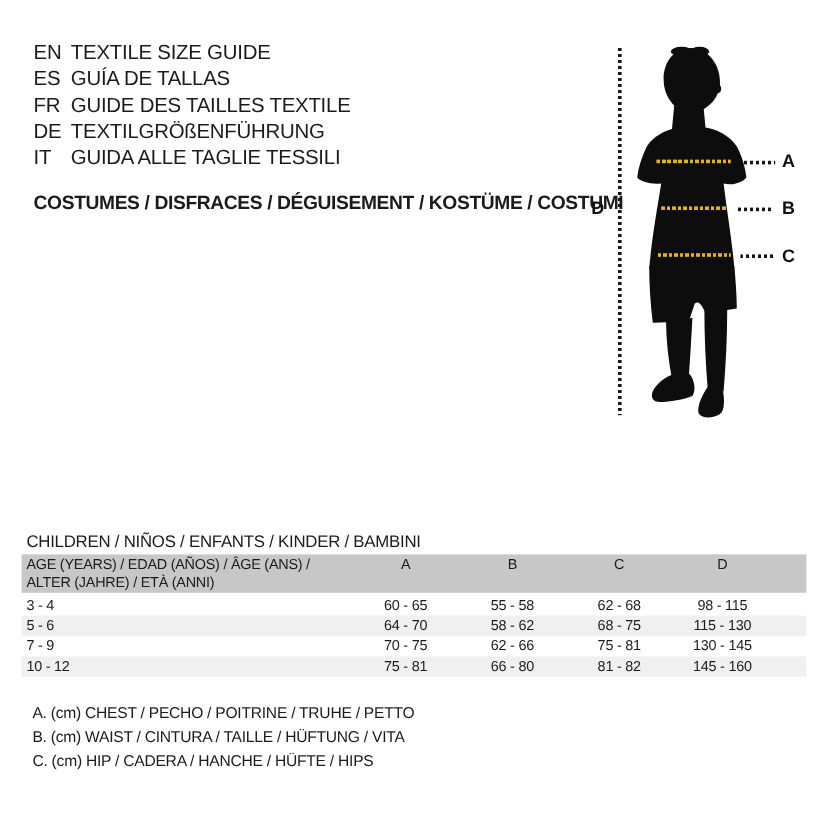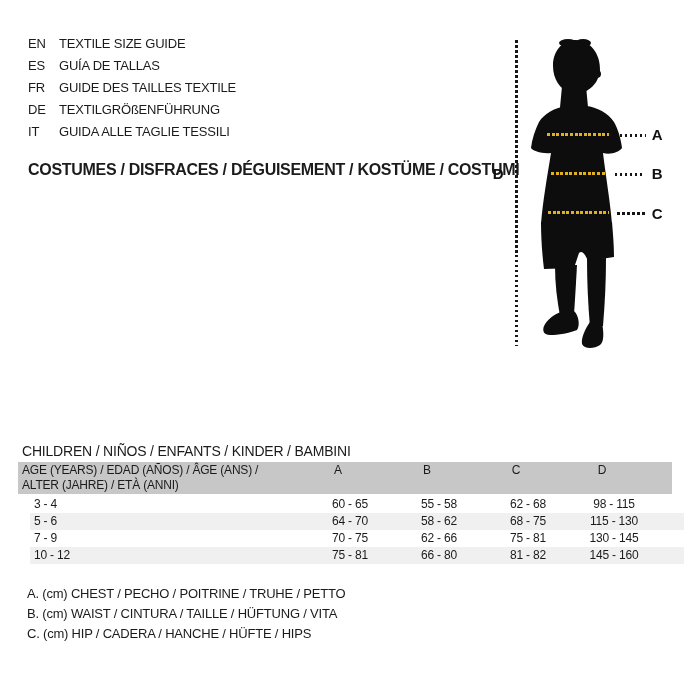--- a/index.html
+++ b/index.html
@@ -5,21 +5,21 @@
   * { margin:0; padding:0; box-sizing:border-box; }
   html,body { background:#ffffff; }
   .canvas {
     position:relative; width:700px; height:700px; background:#ffffff;
     font-family:"Liberation Sans", sans-serif; color:#1b1b1b; overflow:hidden;
     letter-spacing:-0.2px;
   }
 
   
   .lang-list { position:absolute; left:28px; top:33px; }
-  .lang-row { display:flex; line-height:22px; font-size:13px; }
+  .lang-row { display:flex; line-height:22px; font-size:17px; }
   .lang-code { width:31px; }
 
   
   .category-title {
     position:absolute; left:28px; top:159px; font-size:16px; font-weight:700;
     line-height:22px; letter-spacing:-0.3px; white-space:nowrap;
   }
 
   
   .figure-area { position:absolute; left:470px; top:28px; width:230px; height:330px; }
@@ -40,21 +40,21 @@
     position:absolute; font-weight:700; font-size:15px; line-height:18px; width:20px;
     text-align:center; color:#111;
   }
 
   
   .children-title { position:absolute; left:22px; top:443px; font-size:14px; line-height:16px; }
   .size-table { position:absolute; left:18px; top:462px; width:654px; font-size:12px; }
   .thead { position:absolute; left:0; top:0; width:654px; height:32px; background:#c7c7c7; }
   .age-head { position:absolute; left:4px; top:1px; line-height:15px; width:300px; }
   .col-letter { position:absolute; top:1px; width:90px; text-align:center; line-height:15px; }
-  .trow { position:absolute; left:12px; width:654px; height:17px; line-height:17px; }
+  .trow { position:absolute; left:0; width:654px; height:17px; line-height:17px; }
   .trow.stripe { background:#f0f0f0; }
   .age-cell { position:absolute; left:4px; }
   .val-cell { position:absolute; width:90px; text-align:center; }
   .pos-a { left:275px; } .pos-b { left:364px; } .pos-c { left:453px; } .pos-d { left:539px; }
 
   
   .legend { position:absolute; left:27px; top:584px; }
   .legend-line { font-size:13px; line-height:20px; }
 </style>
 </head>

